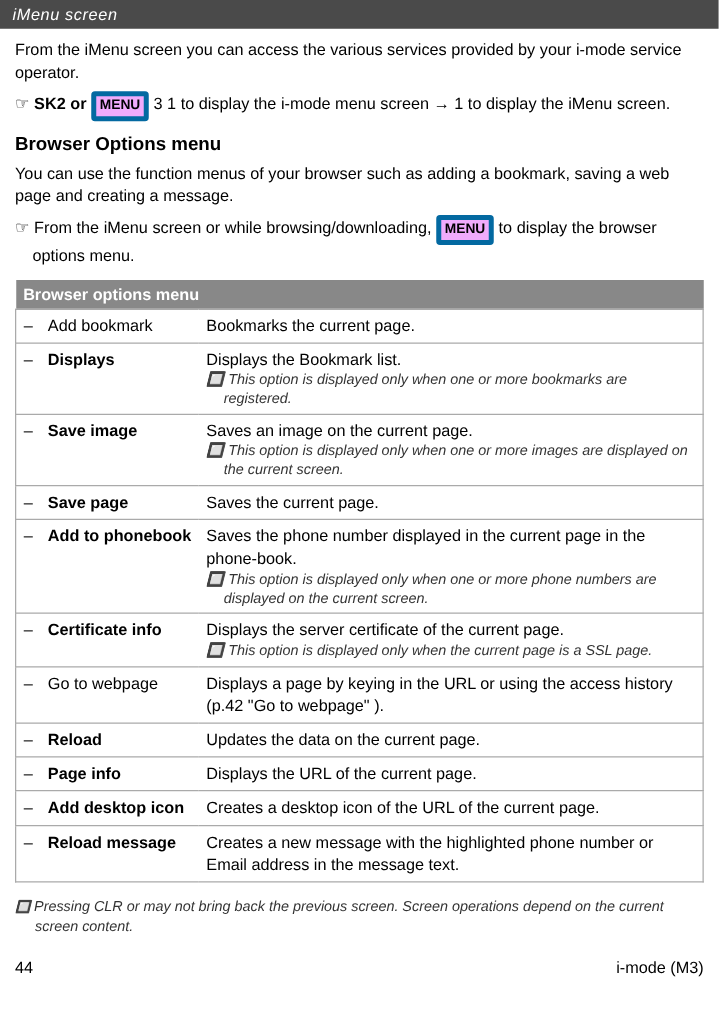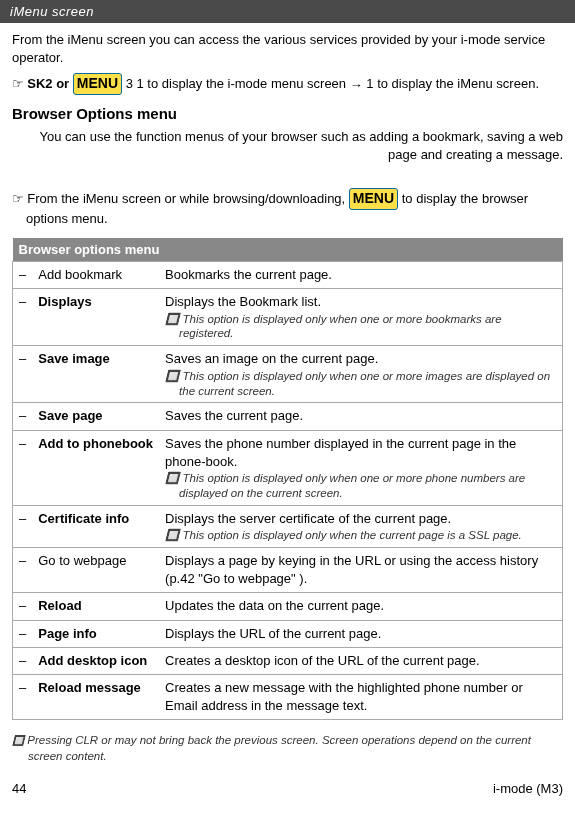--- a/index.html
+++ b/index.html
@@ -54,44 +54,43 @@
 
     .section-title {
       font-size: 15px;
       font-weight: bold;
       margin-bottom: 6px;
     }
 
     .section-desc {
       font-size: 13px;
       line-height: 1.4;
-      margin-bottom: 24px;
-      text-align: right;
+      margin-bottom: 6px;
     }
 
     .instruction-line2 {
       font-size: 13px;
       line-height: 1.4;
       margin-bottom: 10px;
       padding-left: 14px;
     }
 
     .instruction-line2::before {
       content: "☞ ";
       margin-left: -14px;
     }
 
     .menu-icon {
       display: inline-block;
-      border: 1px solid #0369a1;
+      border: 4px solid #0369a1;
       border-radius: 3px;
       padding: 0 3px;
-      font-size: 14px;
-      font-weight: bold;
-      background: #fde047;
+      font-size: 11px;
+      font-weight: bold;
+      background: #f0abfc;
       color: #000;
     }
 
     table {
       width: 100%;
       border-collapse: collapse;
       margin-bottom: 8px;
       font-size: 13px;
     }
 

